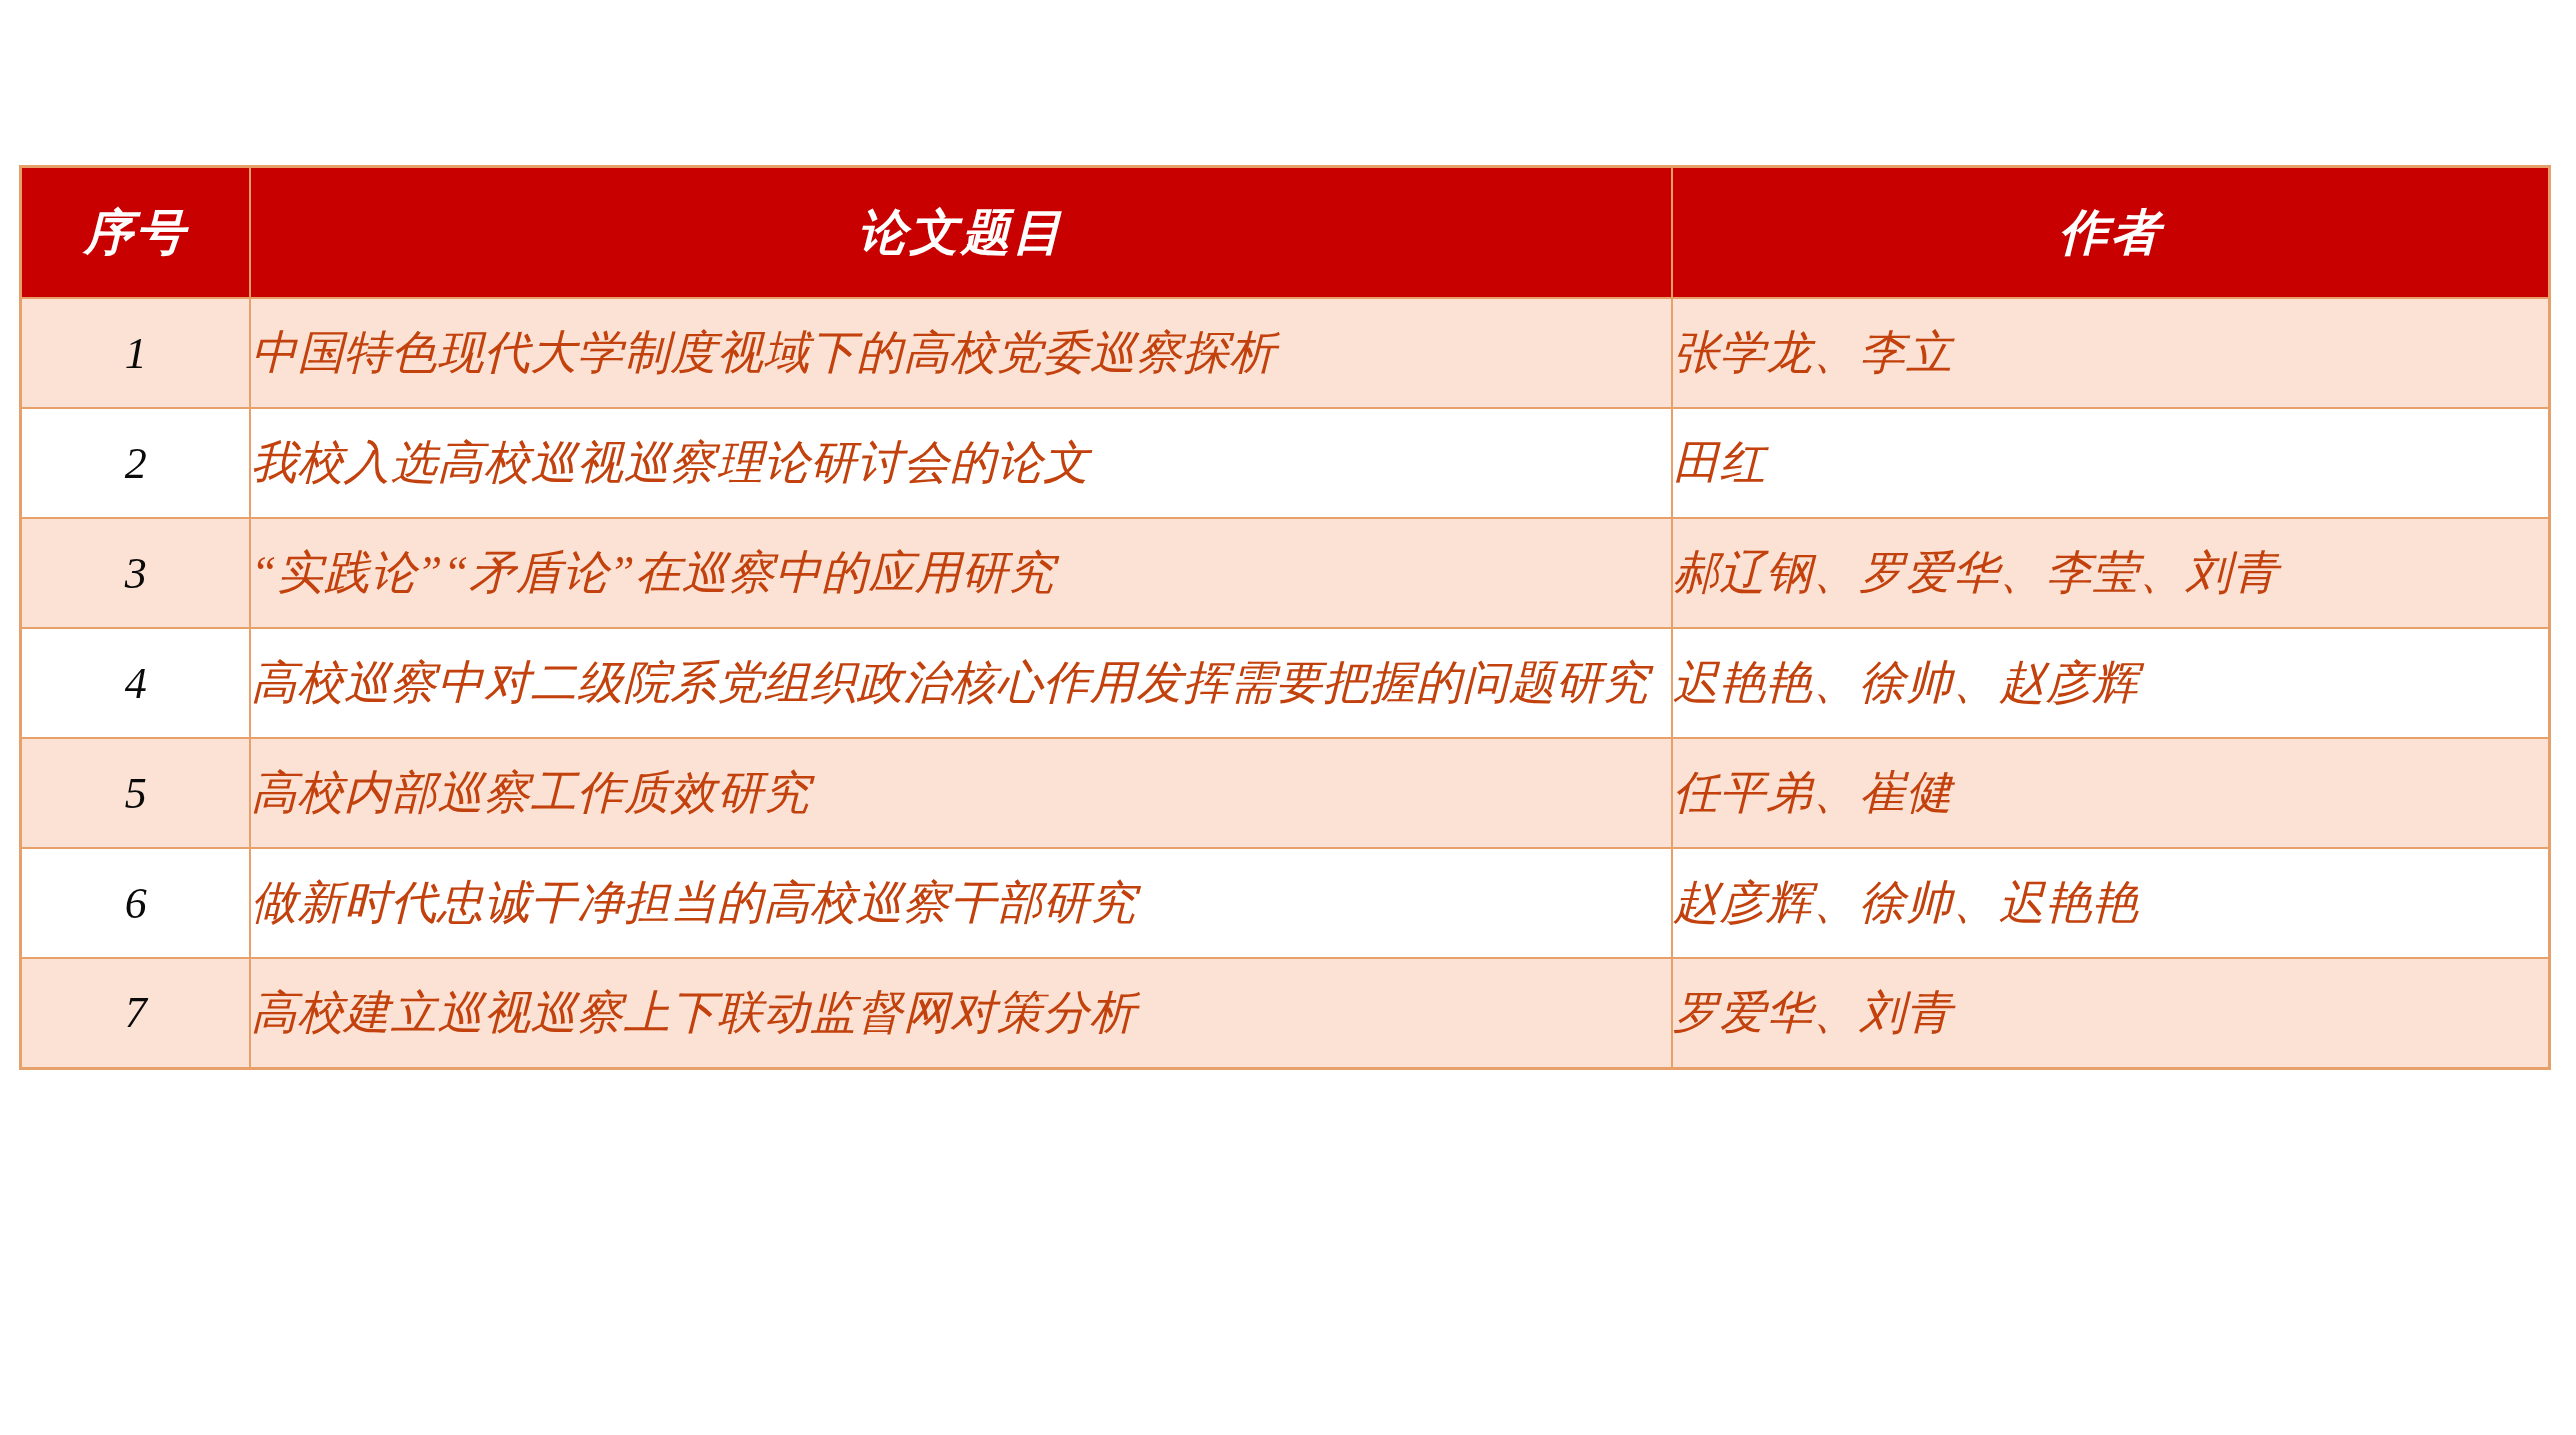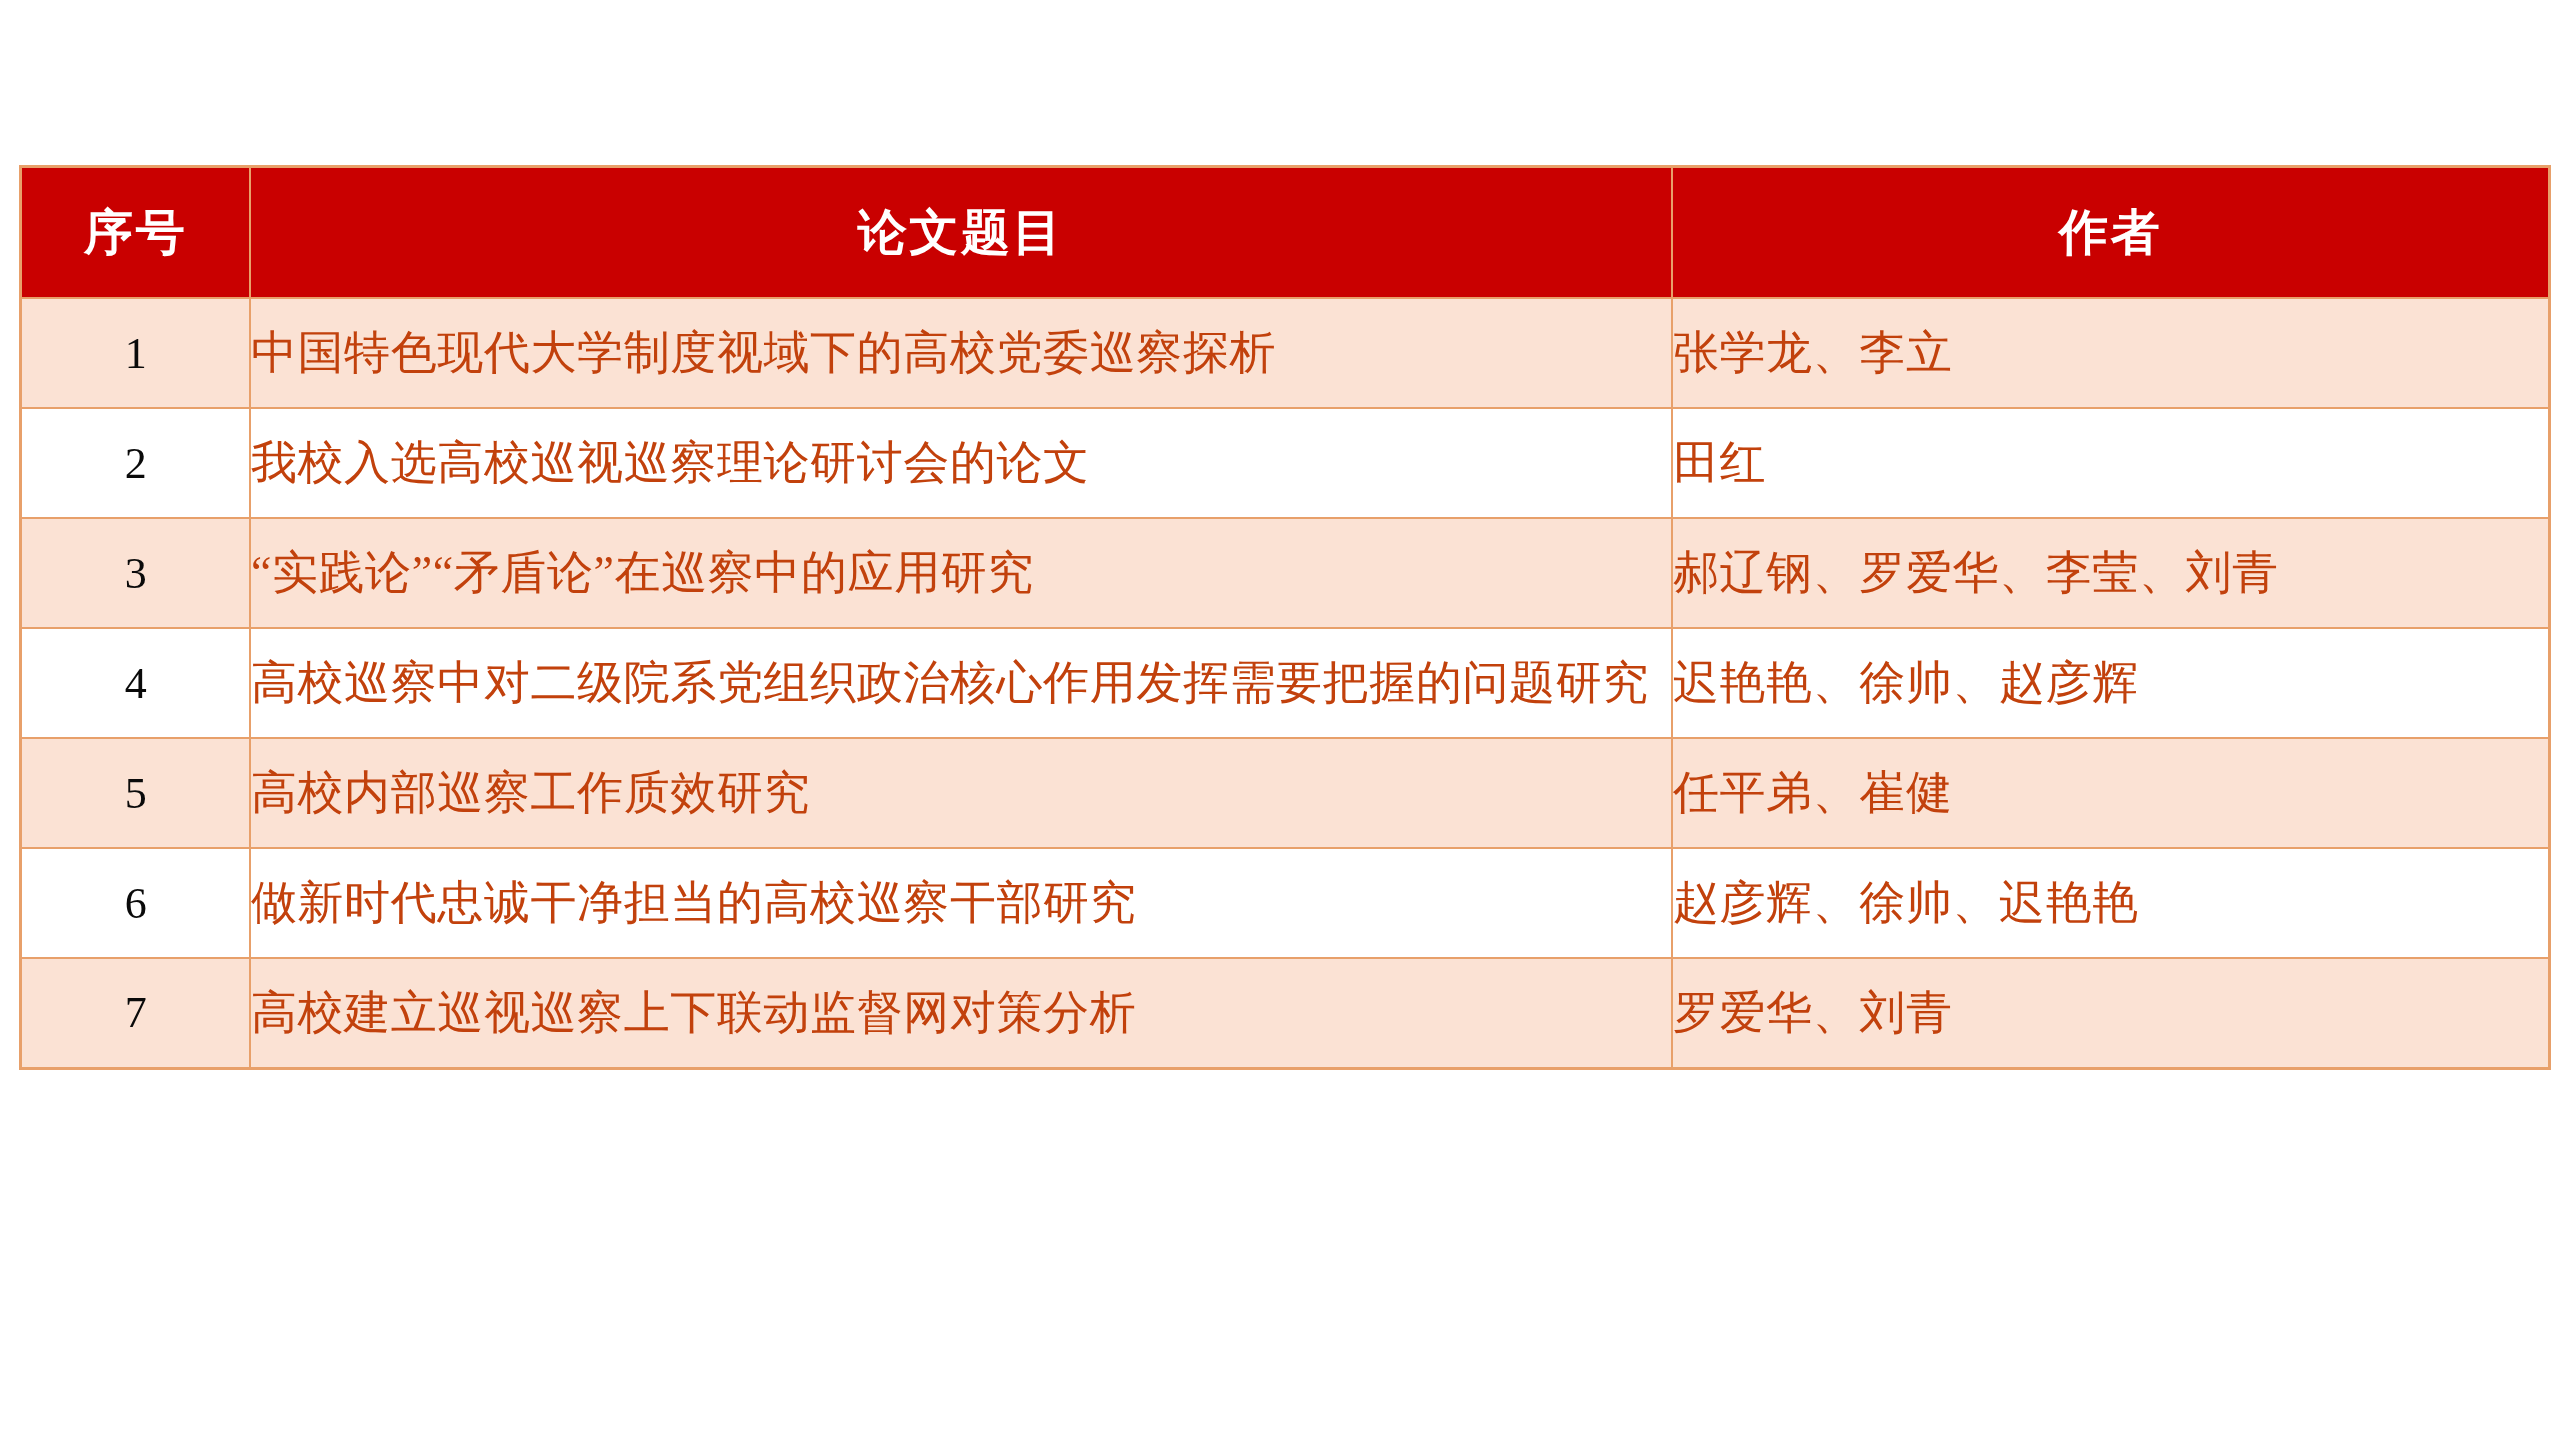--- a/index.html
+++ b/index.html
@@ -61,20 +61,21 @@
   }
   #papers-table col.c-index { width: 229px; }
   #papers-table col.c-title { width: 1422px; }
   #papers-table col.c-author { width: 878px; }
 
   #papers-table th,
   #papers-table td {
     border: 2.6px solid #e8a06a;
     padding: 0;
     vertical-align: middle;
+    font-style: italic;
   }
 
   
   thead tr {
     background: #c90000;
   }
   thead th {
     height: 129px;
     color: #ffffff;
     font-family: "Liberation Sans", "DejaVu Sans", sans-serif;

